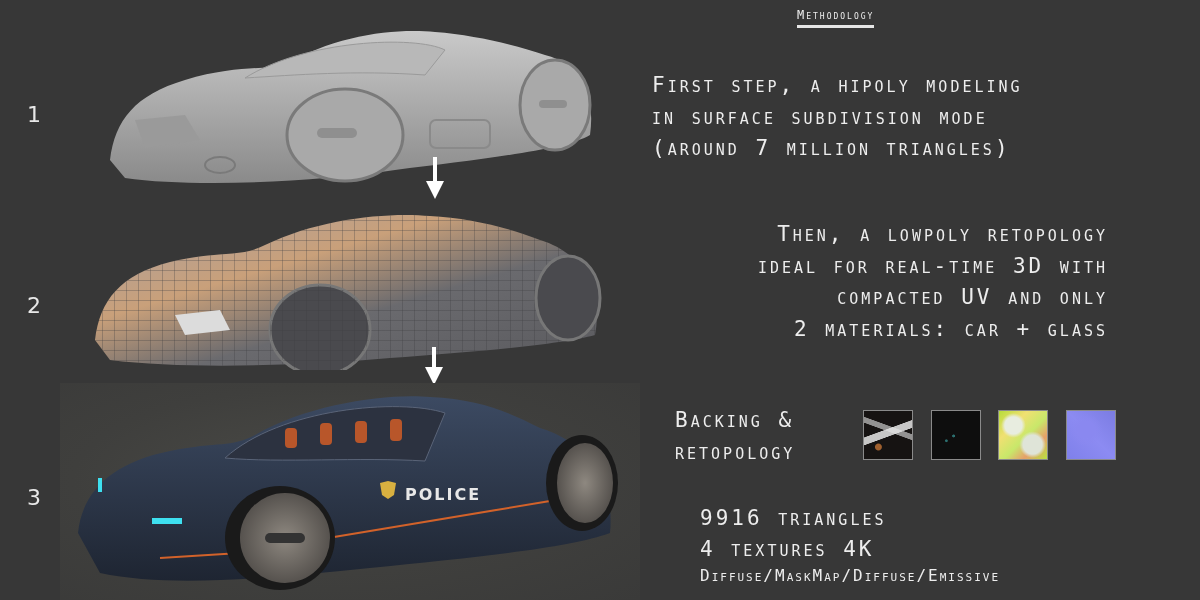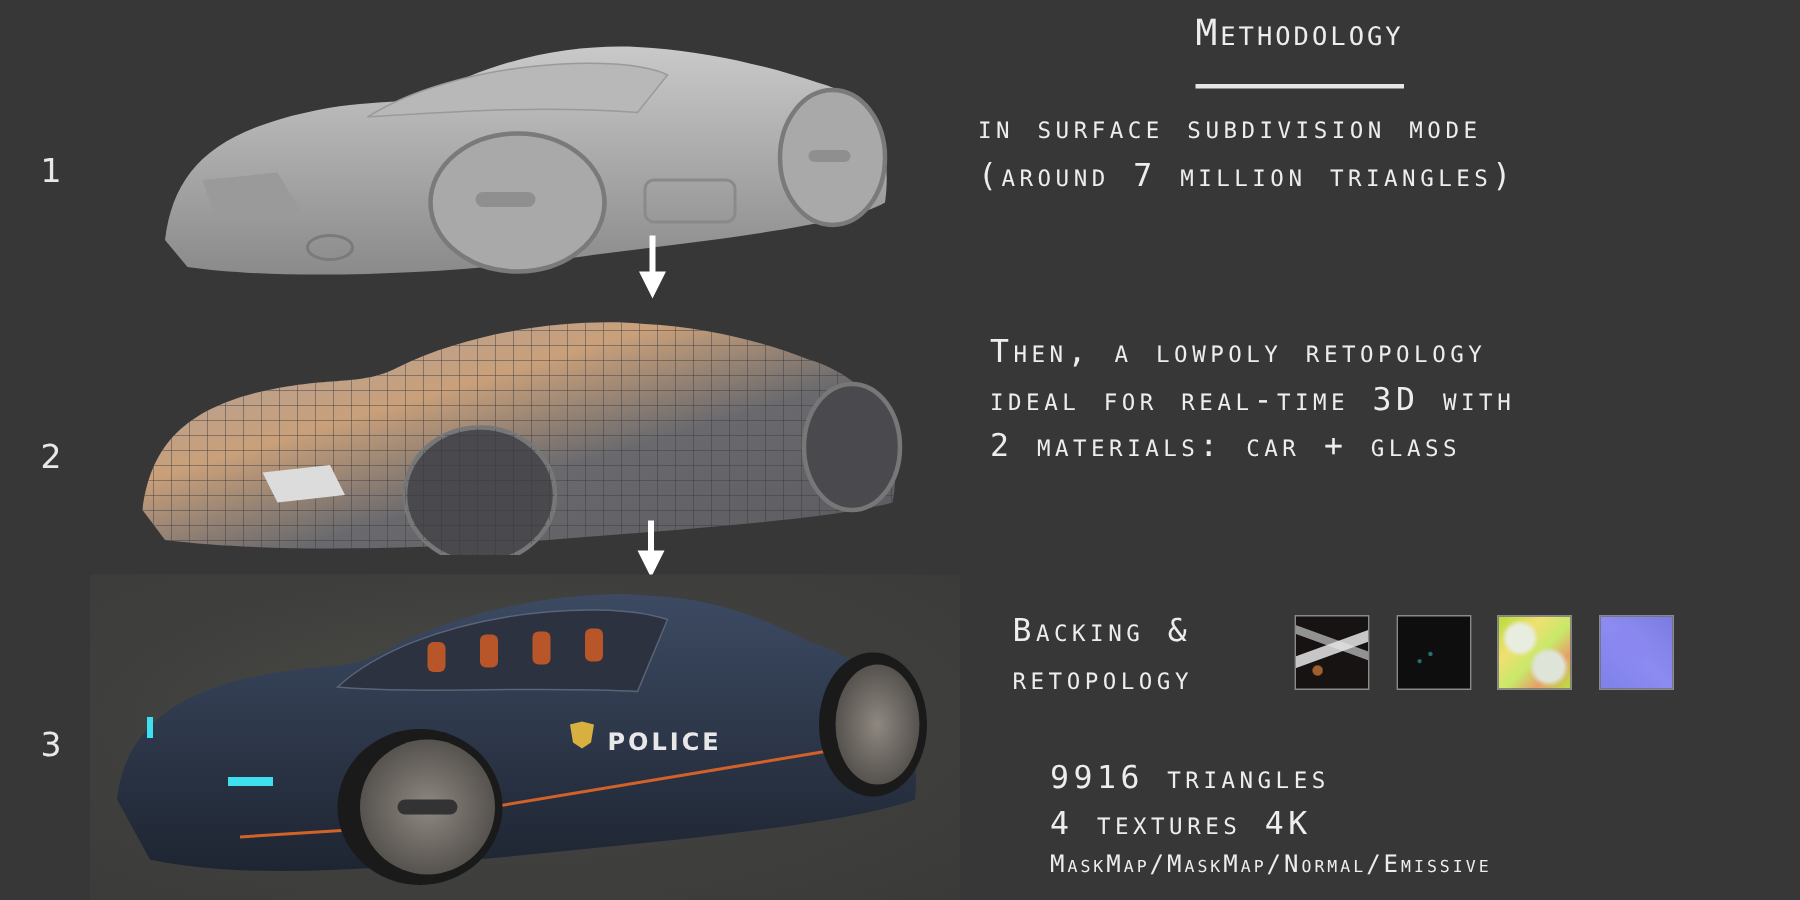--- a/index.html
+++ b/index.html
@@ -2,25 +2,25 @@
 <html><head>
 <meta charset="utf-8">
 <style>
   html, body { margin:0; padding:0; }
   body { width:1200px; height:600px; background:#373737; overflow:hidden; position:relative;
          font-family:"DejaVu Sans Mono", monospace; color:#ededed; }
   .abs { position:absolute; }
   .step-num { font-family:"DejaVu Sans", sans-serif; font-size:22px; color:#e8e8e8; }
   .render3-bg { left:60px; top:383px; width:580px; height:217px;
       background: radial-gradient(ellipse at 45% 45%, #4a4a46 0%, #3f3f3d 55%, #3a3a39 100%); }
-  .title { left:797px; top:8px; font-size:24px; letter-spacing:2px; font-variant:small-caps;
-      border-bottom:3px solid #e6e6e6; padding-bottom:20px; }
+  .title { left:797px; top:8px; font-size:12px; letter-spacing:2px; font-variant:small-caps;
+      border-bottom:3px solid #e6e6e6; padding-bottom:3px; }
   .txt { font-size:21px; letter-spacing:3px; line-height:31.5px; font-variant:small-caps; white-space:nowrap; }
   .blk1 { left:652px; top:70px; }
-  .blk2 { left:660px; top:219px; width:448px; text-align:left; }
+  .blk2 { left:660px; top:219px; width:448px; text-align:right; }
   .backing { left:675px; top:405px; }
   .tex { top:410px; width:50px; height:50px; border:1px solid #8a8a8a; box-sizing:border-box; }
   .tex1 { left:863px; background:
       linear-gradient(160deg, transparent 40%, rgba(230,230,230,.85) 41%, rgba(230,230,230,.85) 52%, transparent 53%),
       linear-gradient(20deg, transparent 55%, rgba(200,200,200,.7) 56%, rgba(200,200,200,.7) 64%, transparent 65%),
       radial-gradient(circle at 30% 75%, #a0602e 0 6%, transparent 8%),
       #161312; }
   .tex2 { left:931px; background:
       radial-gradient(circle at 45% 52%, #2b6f6f 0 3%, transparent 5%),
       radial-gradient(circle at 30% 62%, #2b6f6f 0 2%, transparent 4%),
@@ -125,37 +125,39 @@
   <ellipse cx="210" cy="155" rx="55" ry="52" fill="#1a1a1a"></ellipse>
   <ellipse cx="215" cy="155" rx="45" ry="45" fill="url(#wheel)"></ellipse>
   <rect x="195" y="150" width="40" height="10" rx="5" fill="#333"></rect>
   <ellipse cx="512" cy="100" rx="36" ry="48" fill="#1a1a1a"></ellipse>
   <ellipse cx="515" cy="100" rx="28" ry="40" fill="url(#wheel)"></ellipse>
 </svg>
 
 <div class="abs title">Methodology</div>
 
 <div class="abs txt blk1">
+  <div>First step, a hipoly modeling</div>
   <div>in surface subdivision mode</div>
   <div>(around 7 million triangles)</div>
 </div>
 
 <div class="abs txt blk2">
   <div>Then, a lowpoly retopology</div>
   <div>ideal for real-time 3D with</div>
+  <div>compacted UV and only</div>
   <div>2 materials: car + glass</div>
 </div>
 
 <div class="abs txt backing">
   <div>Backing &amp;</div>
   <div>retopology</div>
 </div>
 
 <div class="abs tex tex1"></div>
 <div class="abs tex tex2"></div>
 <div class="abs tex tex3"></div>
 <div class="abs tex tex4"></div>
 
 <div class="abs stats1">
   <div>9916 triangles</div>
   <div>4 textures 4K</div>
 </div>
-<div class="abs stats2">MaskMap/MaskMap/Normal/Emissive</div>
+<div class="abs stats2">Diffuse/MaskMap/Diffuse/Emissive</div>
 
 </body></html>

